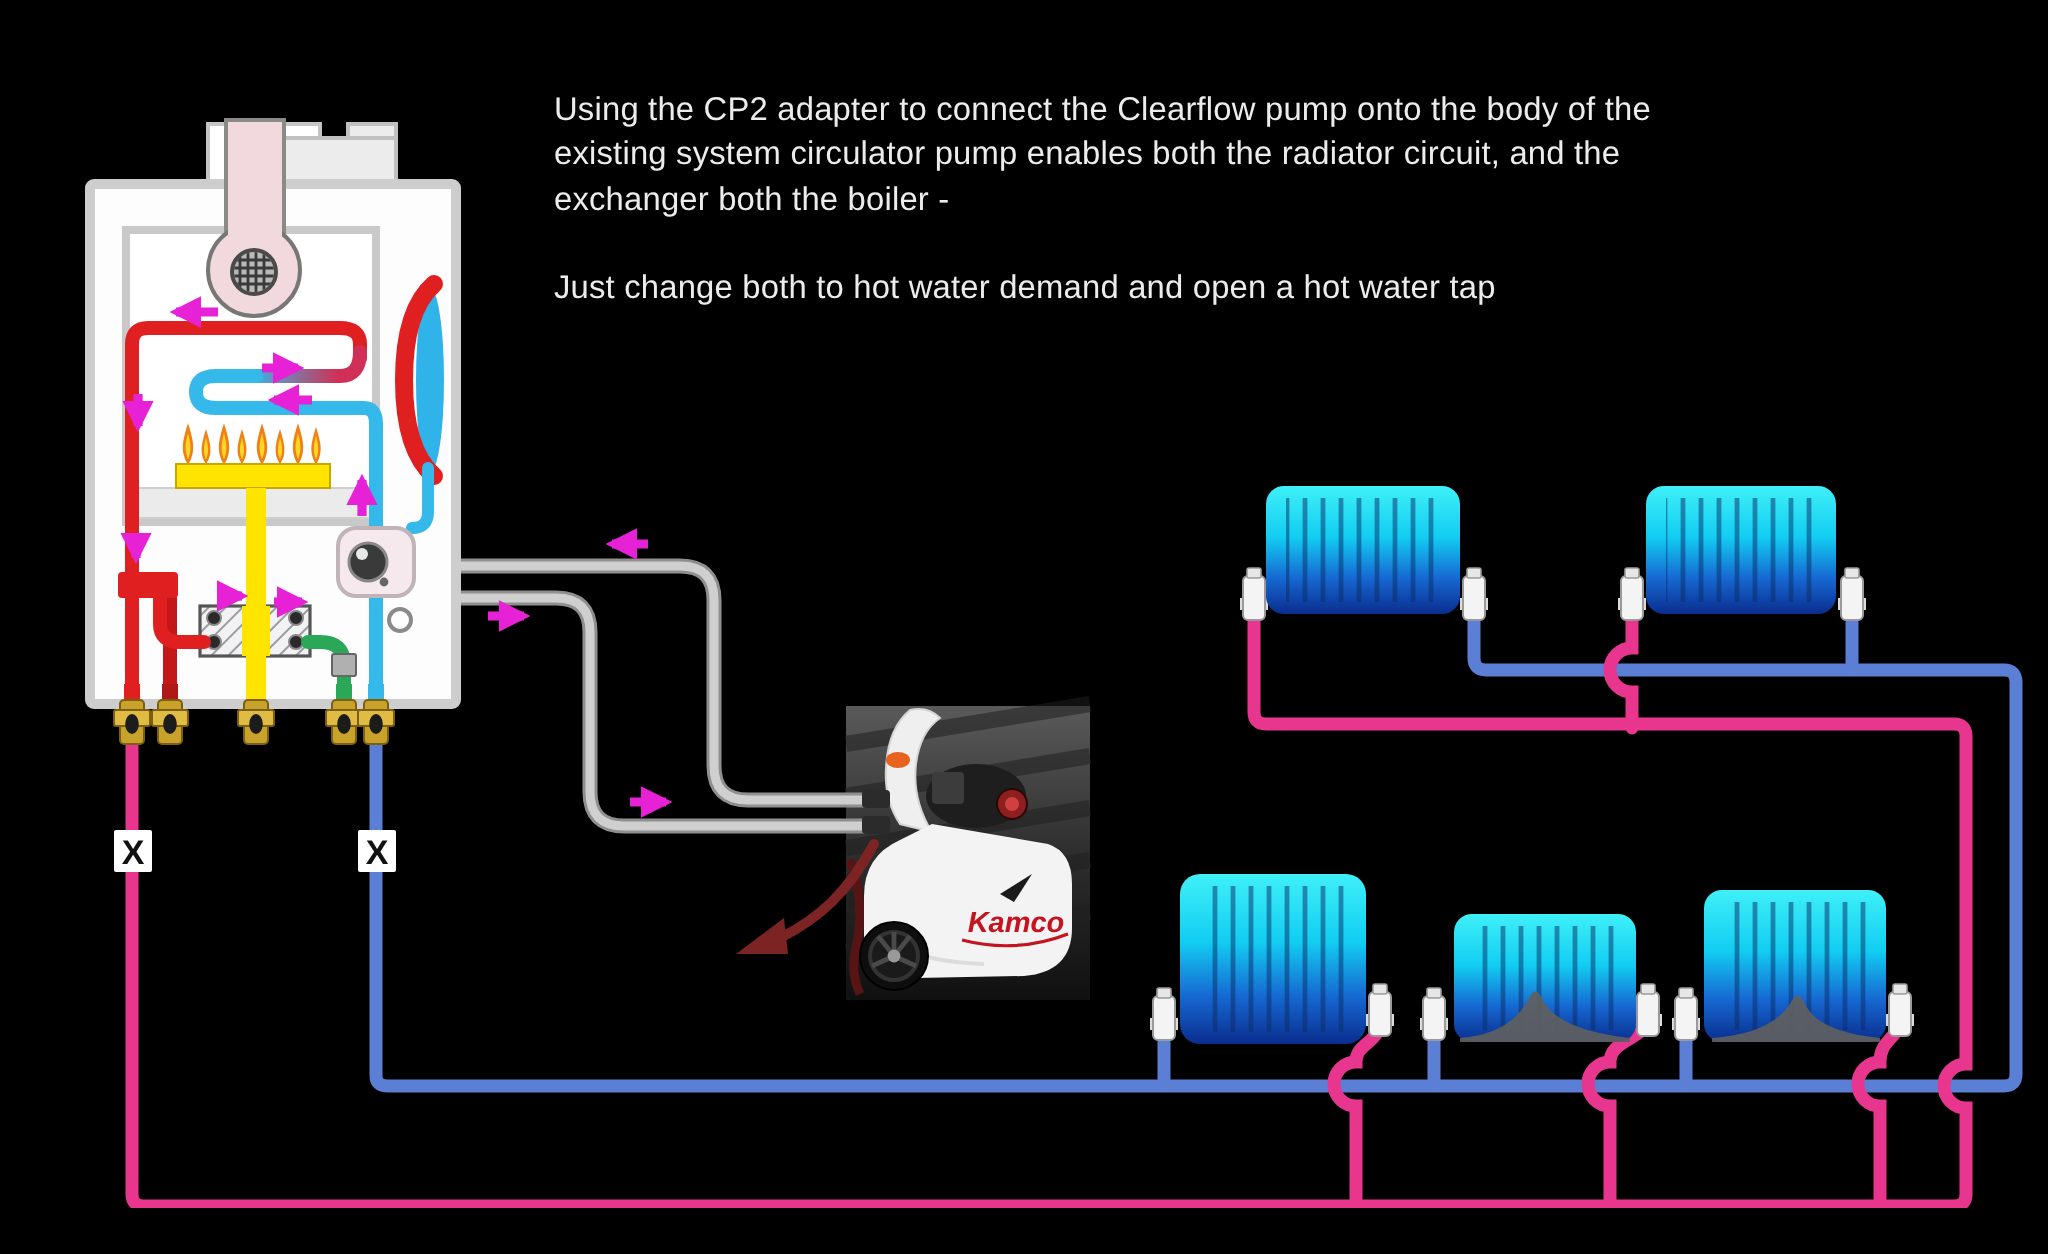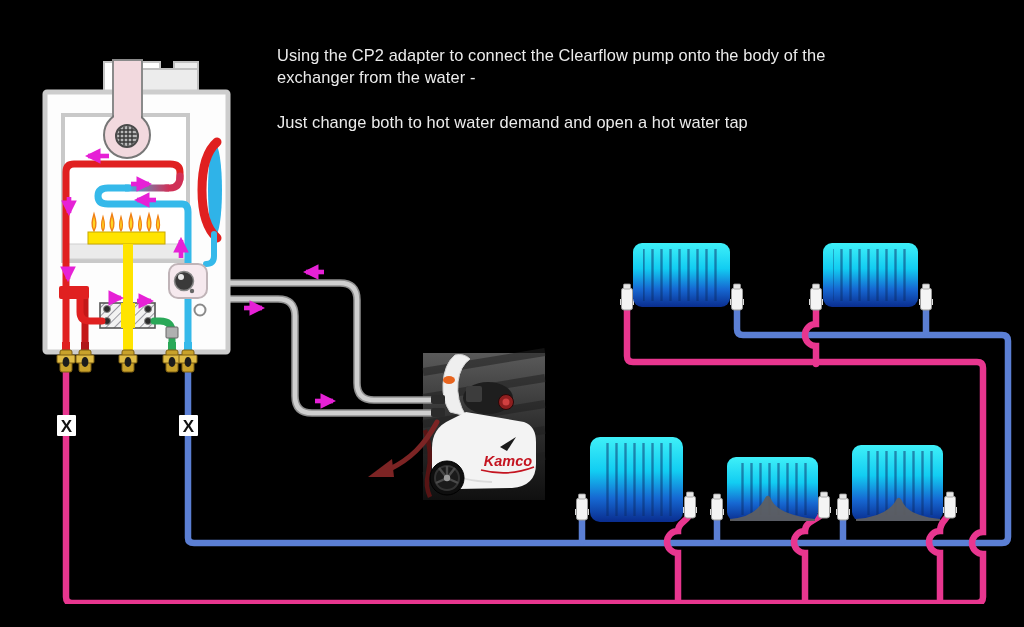--- a/index.html
+++ b/index.html
@@ -11,21 +11,22 @@
   svg{position:absolute;left:0;top:0;}
   text{font-family:"Liberation Sans",sans-serif;}
 </style>
 </head>
 <body>
 
 <div id="stage">
 
   <div id="annotation">
     <div>Using the CP2 adapter to connect the Clearflow pump onto the body of the</div>
-    <div>exchanger from the water -</div>
+    <div>existing system circulator pump enables both the radiator circuit, and the</div>
+    <div>exchanger both the boiler -</div>
     <div class="ann-spacer"></div>
     <div>Just change both to hot water demand and open a hot water tap</div>
   </div>
 
   <svg width="1024" height="627" viewBox="0 0 1024 627">
     <defs>
       <linearGradient id="gRad" x1="0" y1="0" x2="0" y2="1">
         <stop offset="0" stop-color="#3ff0f8"></stop>
         <stop offset="0.4" stop-color="#12cdf2"></stop>
         <stop offset="0.72" stop-color="#1668d2"></stop>

